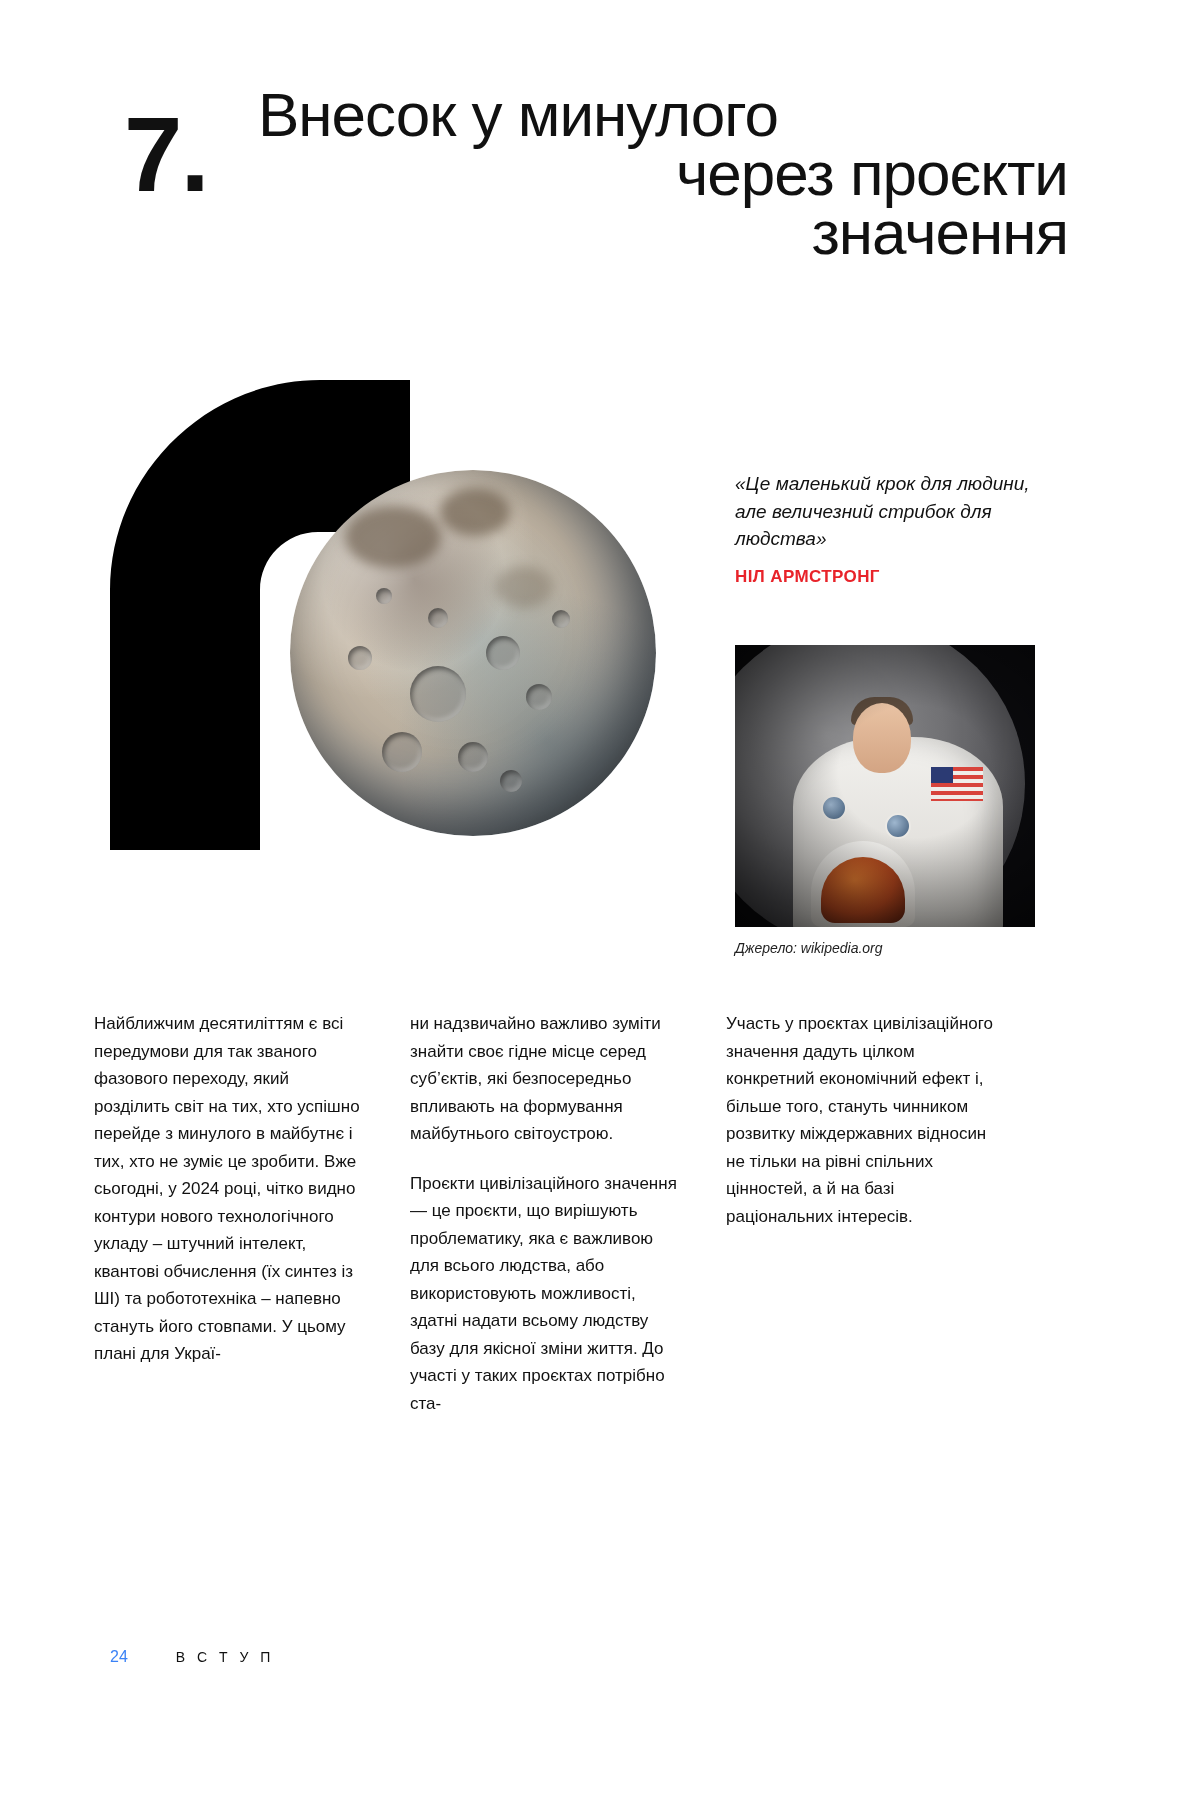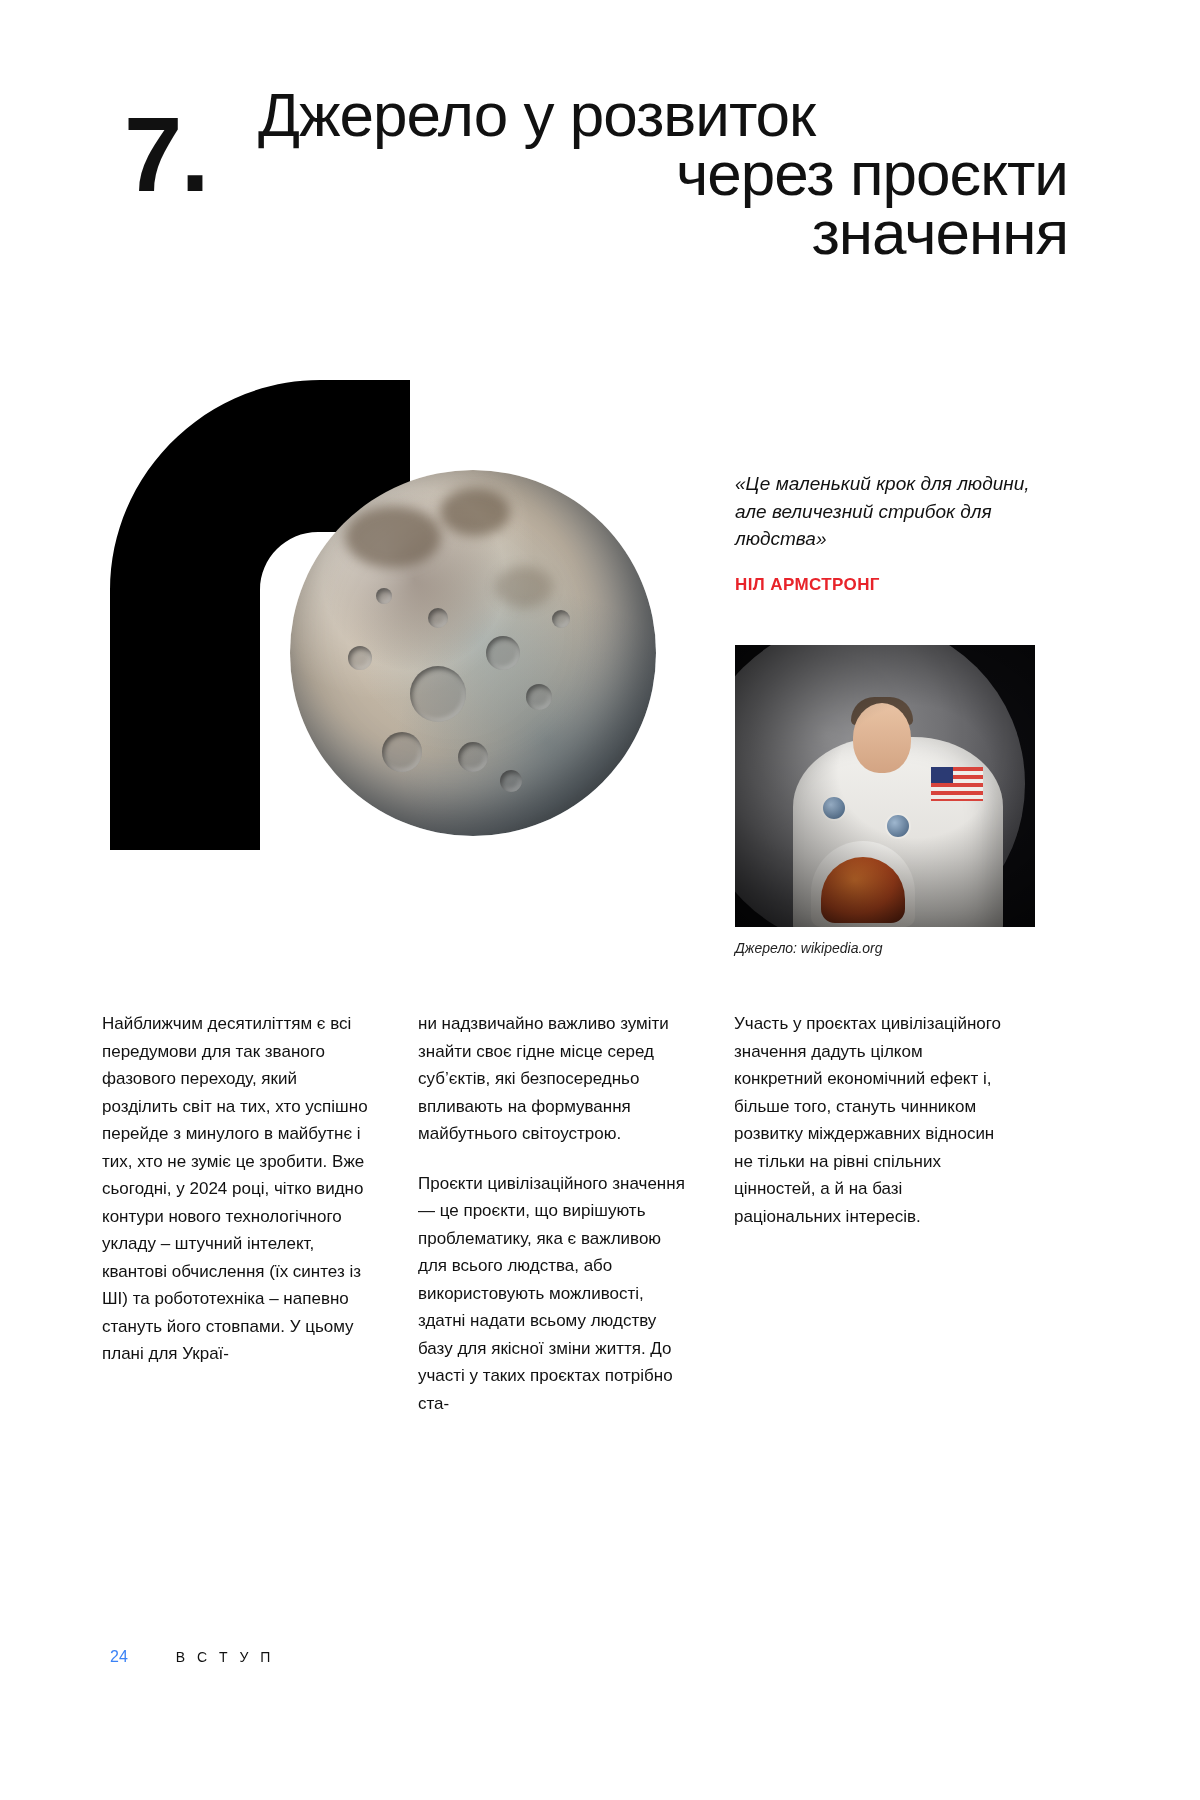--- a/index.html
+++ b/index.html
@@ -122,21 +122,21 @@
   }
   .pull-quote {
     font-size: 19px;
     line-height: 1.45;
     font-style: italic;
     font-weight: 500;
     color: #111;
     margin: 0;
   }
   .quote-author {
-    margin-top: 22px;
+    margin-top: 14px;
     font-size: 17px;
     font-weight: 700;
     letter-spacing: 0.4px;
     color: #e8232a;
   }
   .portrait {
     position: absolute;
     left: 735px;
     top: 645px;
     width: 300px;
@@ -235,21 +235,21 @@
     left: 735px;
     top: 940px;
     font-size: 14px;
     font-style: italic;
     color: #222;
   }
 
   
   .body-cols {
     position: absolute;
-    left: 102px;
+    left: 94px;
     top: 1010px;
     width: 1000px;
     display: flex;
     gap: 48px;
   }
   .col {
     width: 268px;
   }
   .col p {
     margin: 0 0 22px 0;
@@ -280,21 +280,21 @@
   }
 </style>
 </head>
 <body>
 
 <div class="page">
 
   <div class="heading-wrap">
     <div class="section-number">7.</div>
     <div class="title-lines">
-      <div class="title-line tl-1">Джерело у розвиток</div>
+      <div class="title-line tl-1">Внесок у минулого</div>
       <div class="title-line tl-3">через проєкти</div>
       <div class="title-line tl-5">значення</div>
     </div>
   </div>
 
   <div class="art-area">
     <div class="quote-glyph">
       <svg class="quote-shape" width="300" height="470" viewBox="0 0 300 470" aria-hidden="true">
         <path d="M210 0 C95 0 0 95 0 210 L0 470 L150 470 L150 210 C150 178 176 152 208 152 L300 152 L300 0 Z" fill="#000000"></path>
       </svg>

